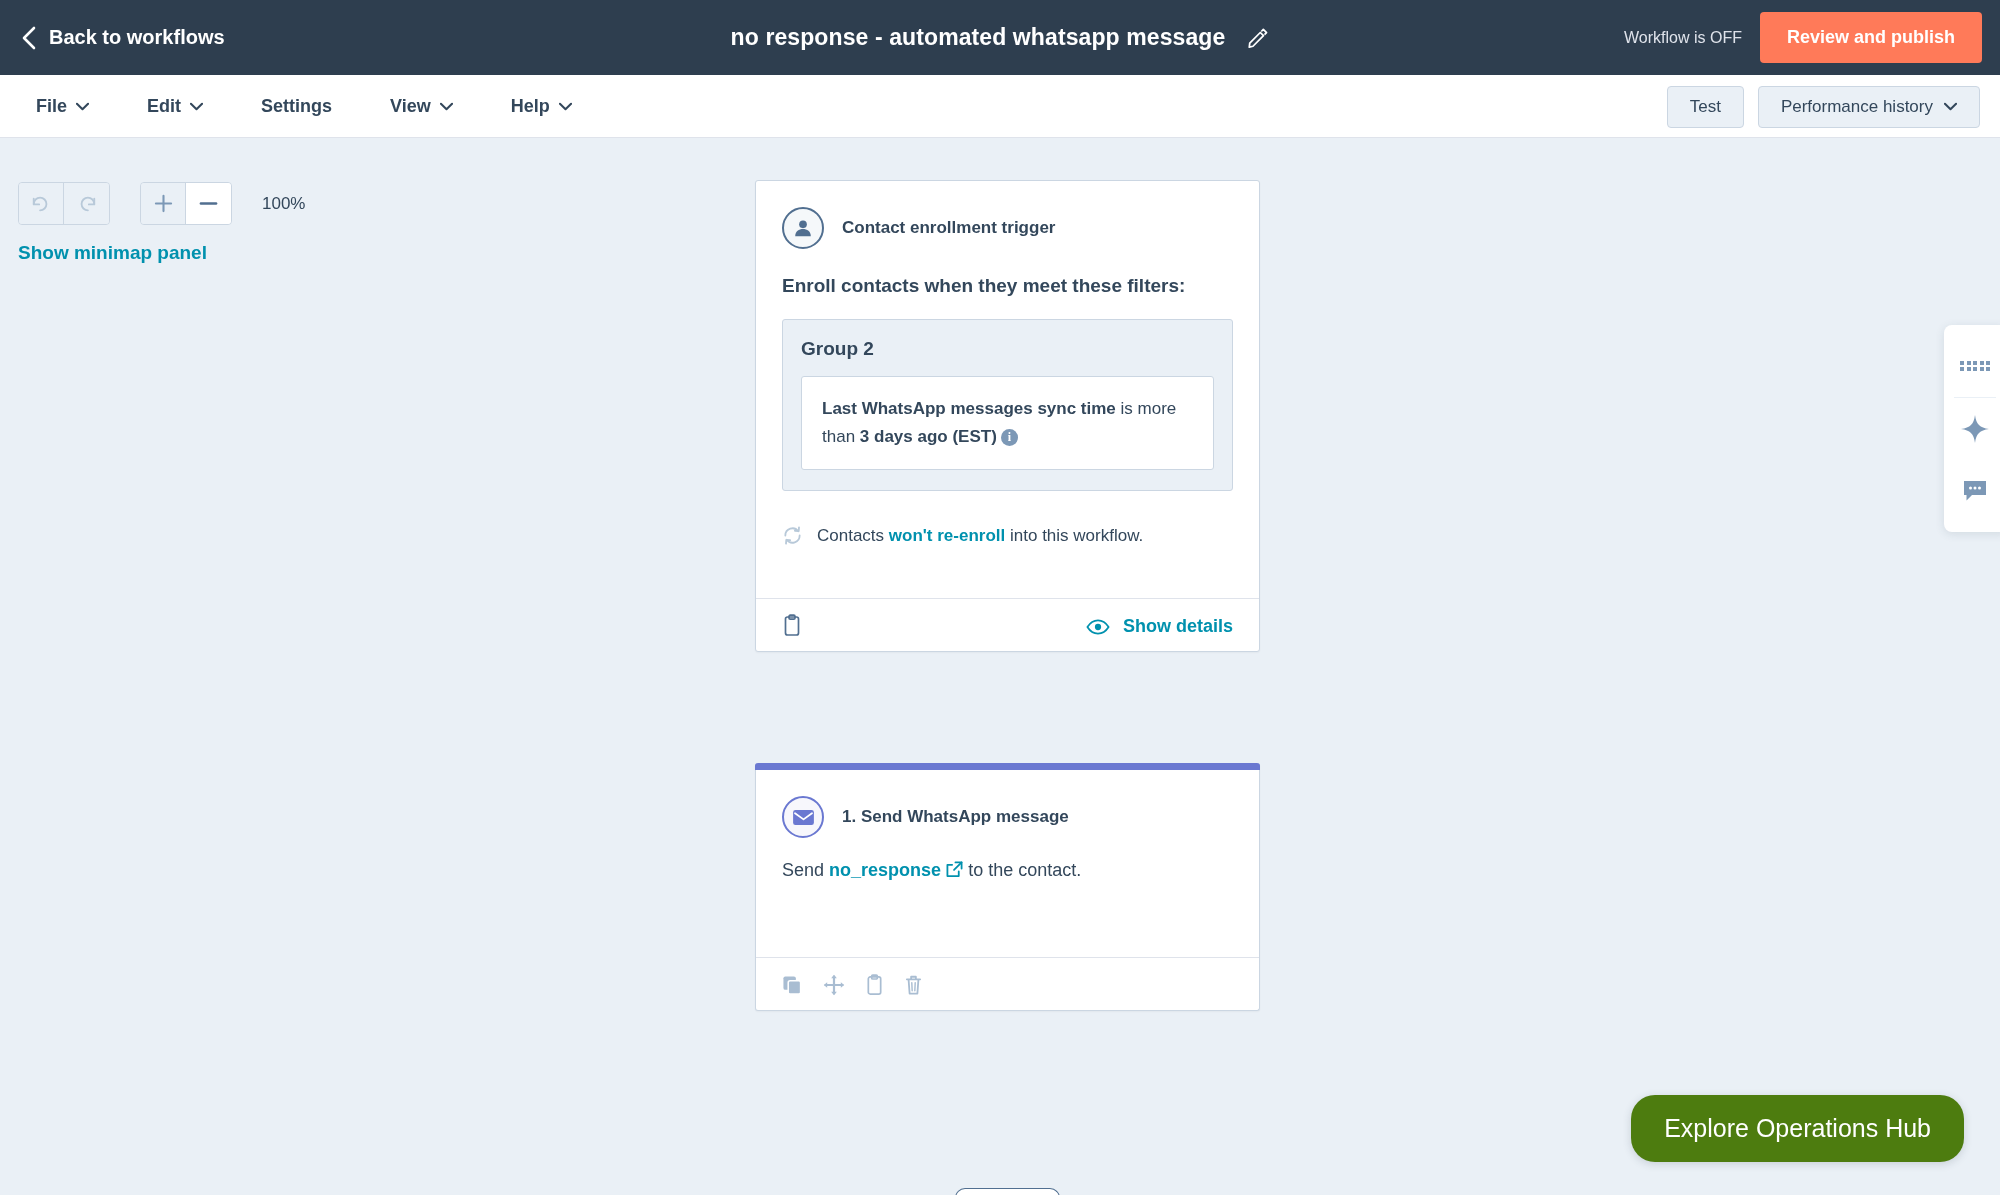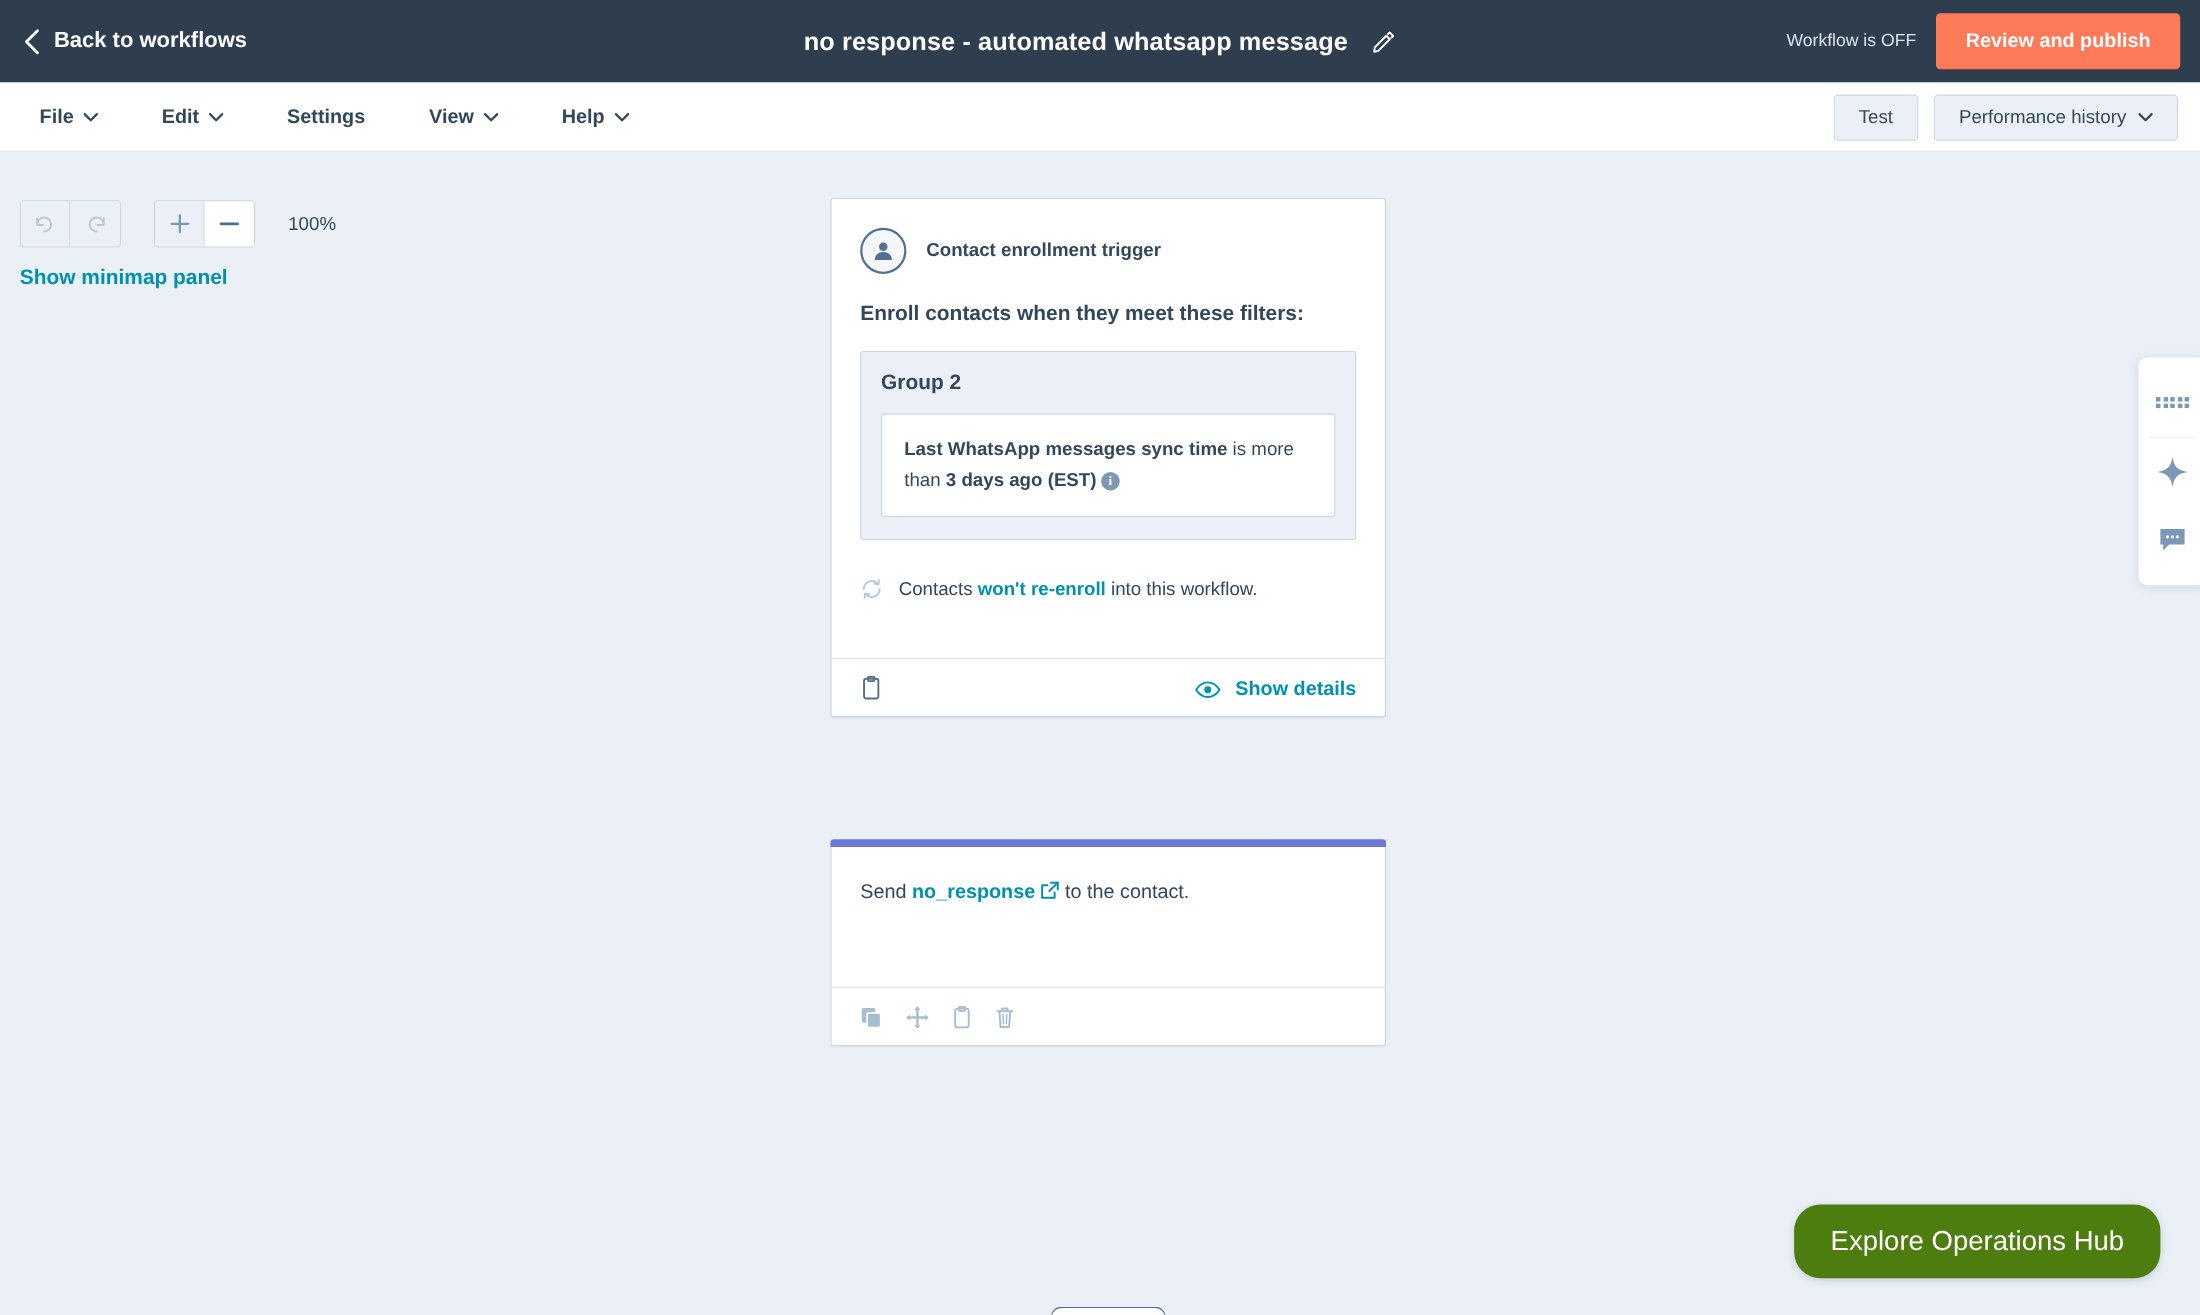--- a/index.html
+++ b/index.html
@@ -388,20 +388,29 @@
             <circle cx="13" cy="8" r="3.4" fill="#0091ae"></circle>
           </svg>
           <span>Show details</span>
         </div>
       </div>
     </div>
 
     <div class="card action" style="margin-top:112px;">
       <div class="action-top-bar"></div>
       <div class="card-body" style="padding-bottom:76px;">
+        <div class="card-head" style="margin-bottom:22px;">
+          <span class="icon-circle purple">
+            <svg width="23" height="17" viewBox="0 0 24 18">
+              <rect x="1" y="1" width="22" height="16" rx="2.5" fill="#6a78d1"></rect>
+              <path d="M3 4.5 L12 11 L21 4.5" fill="none" stroke="#ffffff" stroke-width="1.9" stroke-linecap="round" stroke-linejoin="round"></path>
+            </svg>
+          </span>
+          <span class="card-head-title">1. Send WhatsApp message</span>
+        </div>
 
         <div class="send-line">
           <span>Send</span>
           <span class="teal">no_response</span>
           <svg width="17" height="17" viewBox="0 0 18 18" style="vertical-align:-2px;">
             <path d="M10 1.5 H16.5 V8" fill="none" stroke="#0091ae" stroke-width="1.9" stroke-linecap="round" stroke-linejoin="round"></path>
             <path d="M16.5 1.5 L8.5 9.5" fill="none" stroke="#0091ae" stroke-width="1.9" stroke-linecap="round"></path>
             <path d="M13.5 11 V16 H1.5 V4 H6.5" fill="none" stroke="#0091ae" stroke-width="1.9" stroke-linecap="round" stroke-linejoin="round"></path>
           </svg>
           <span>to the contact.</span>

